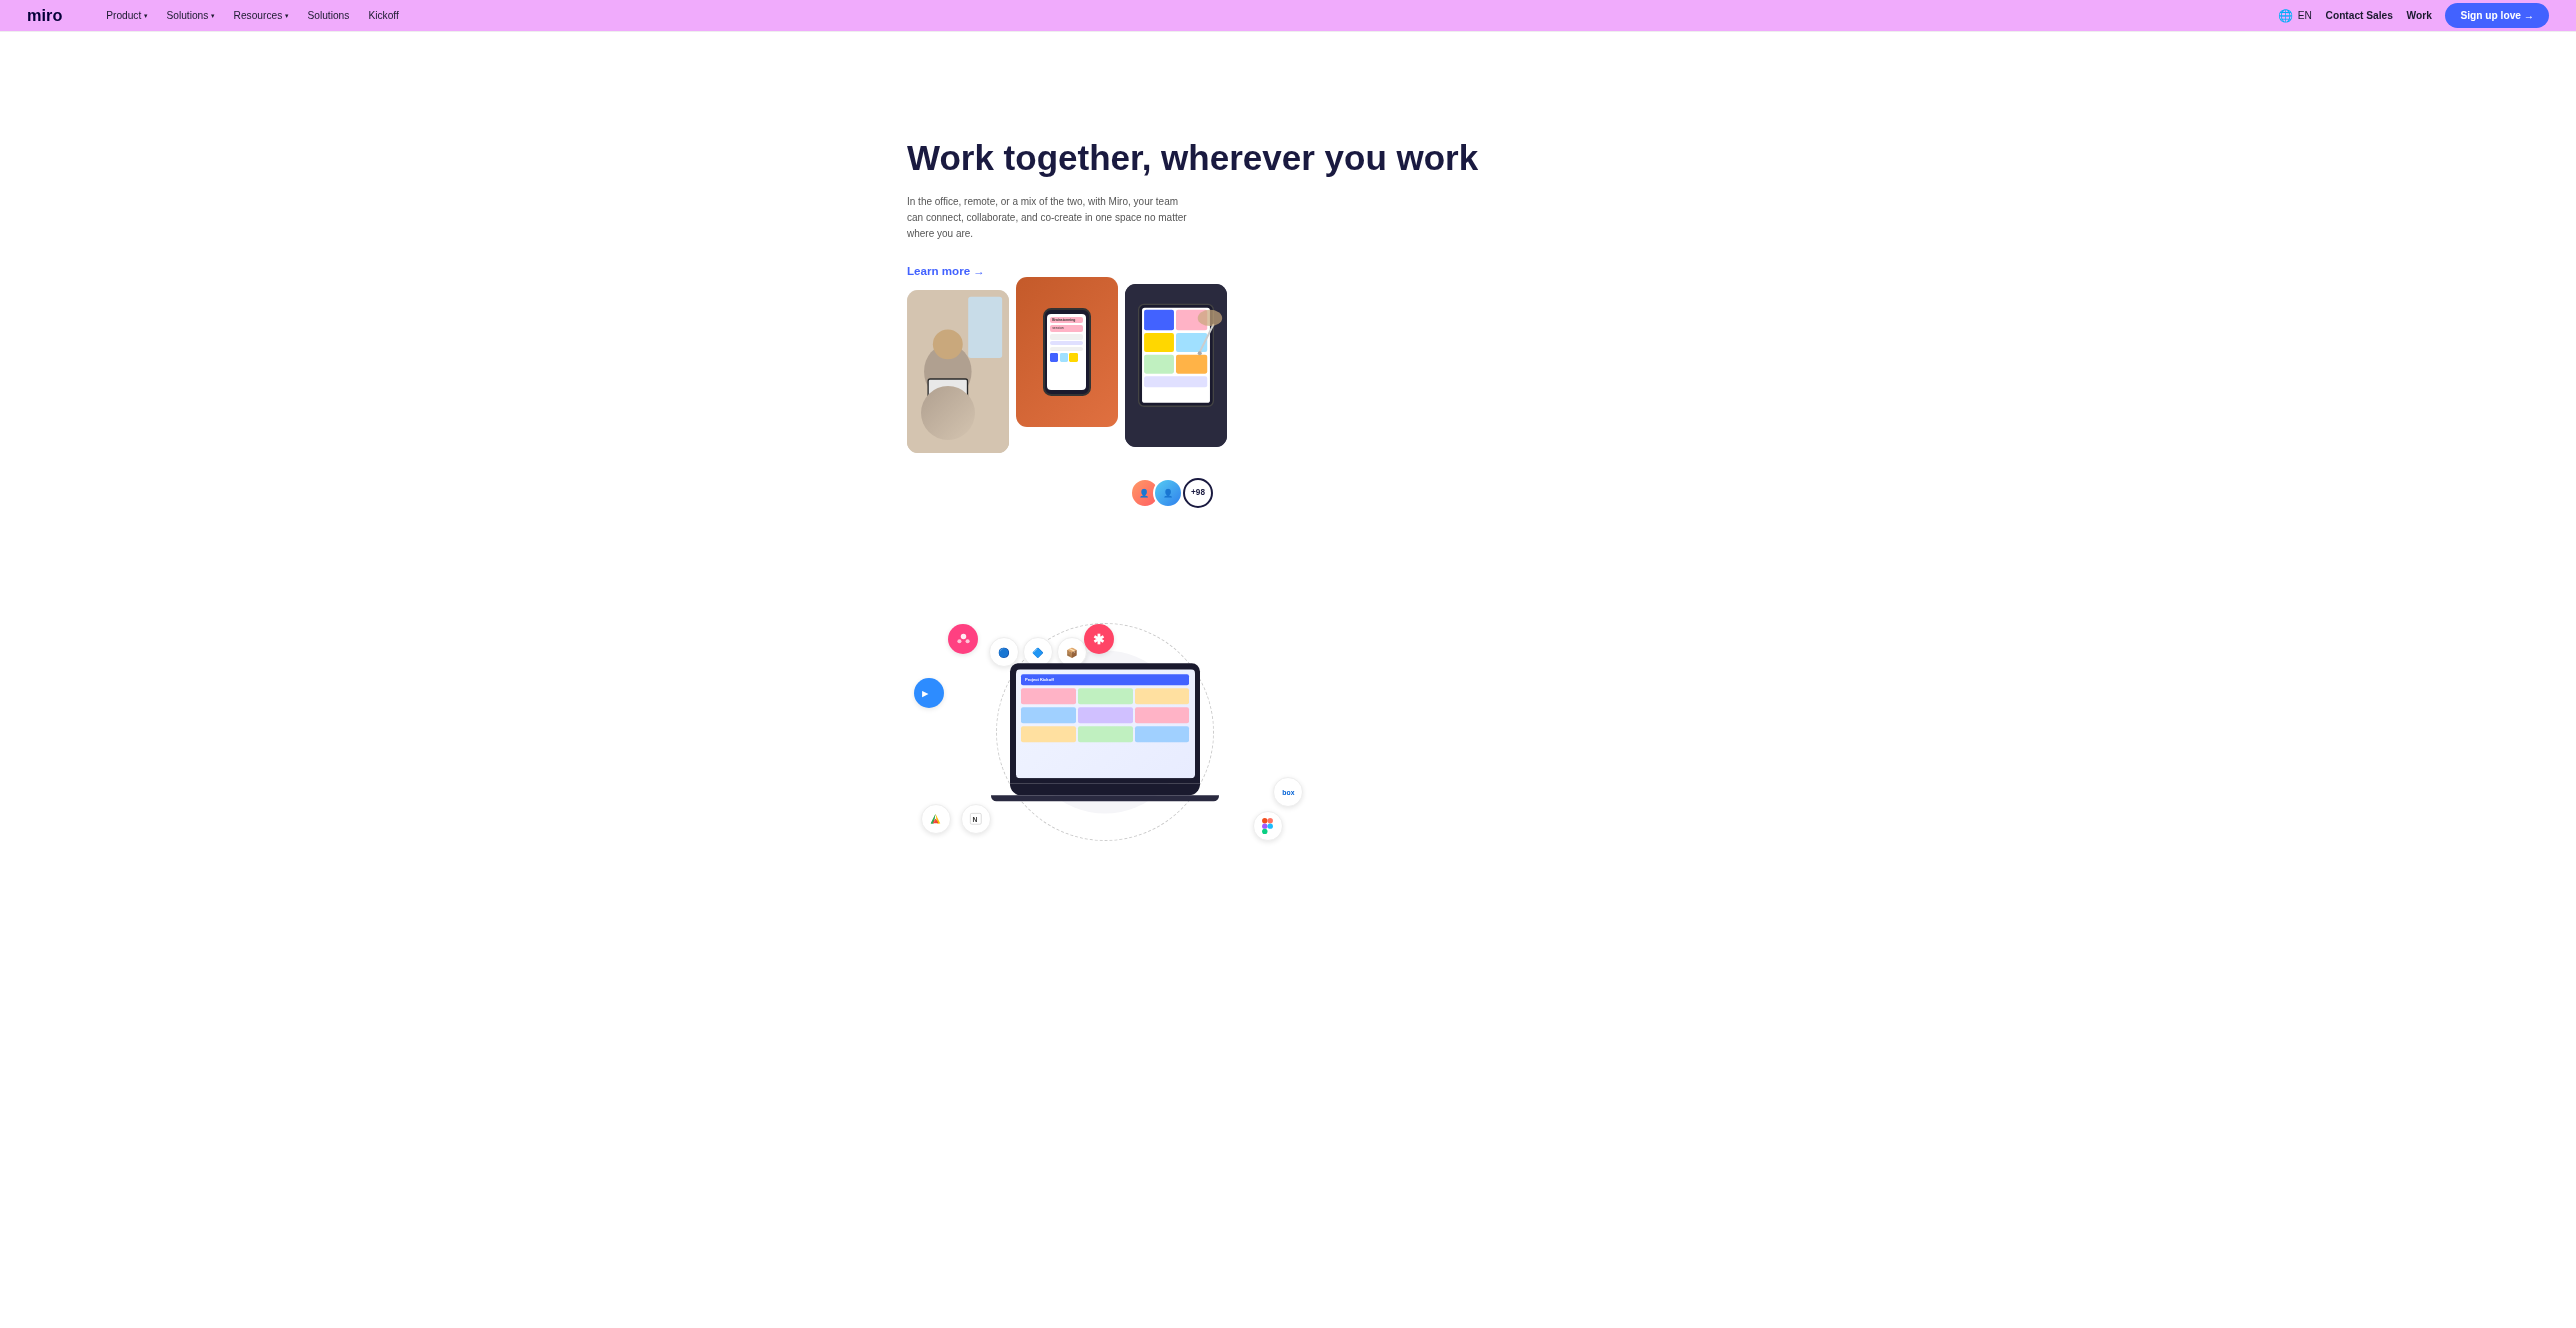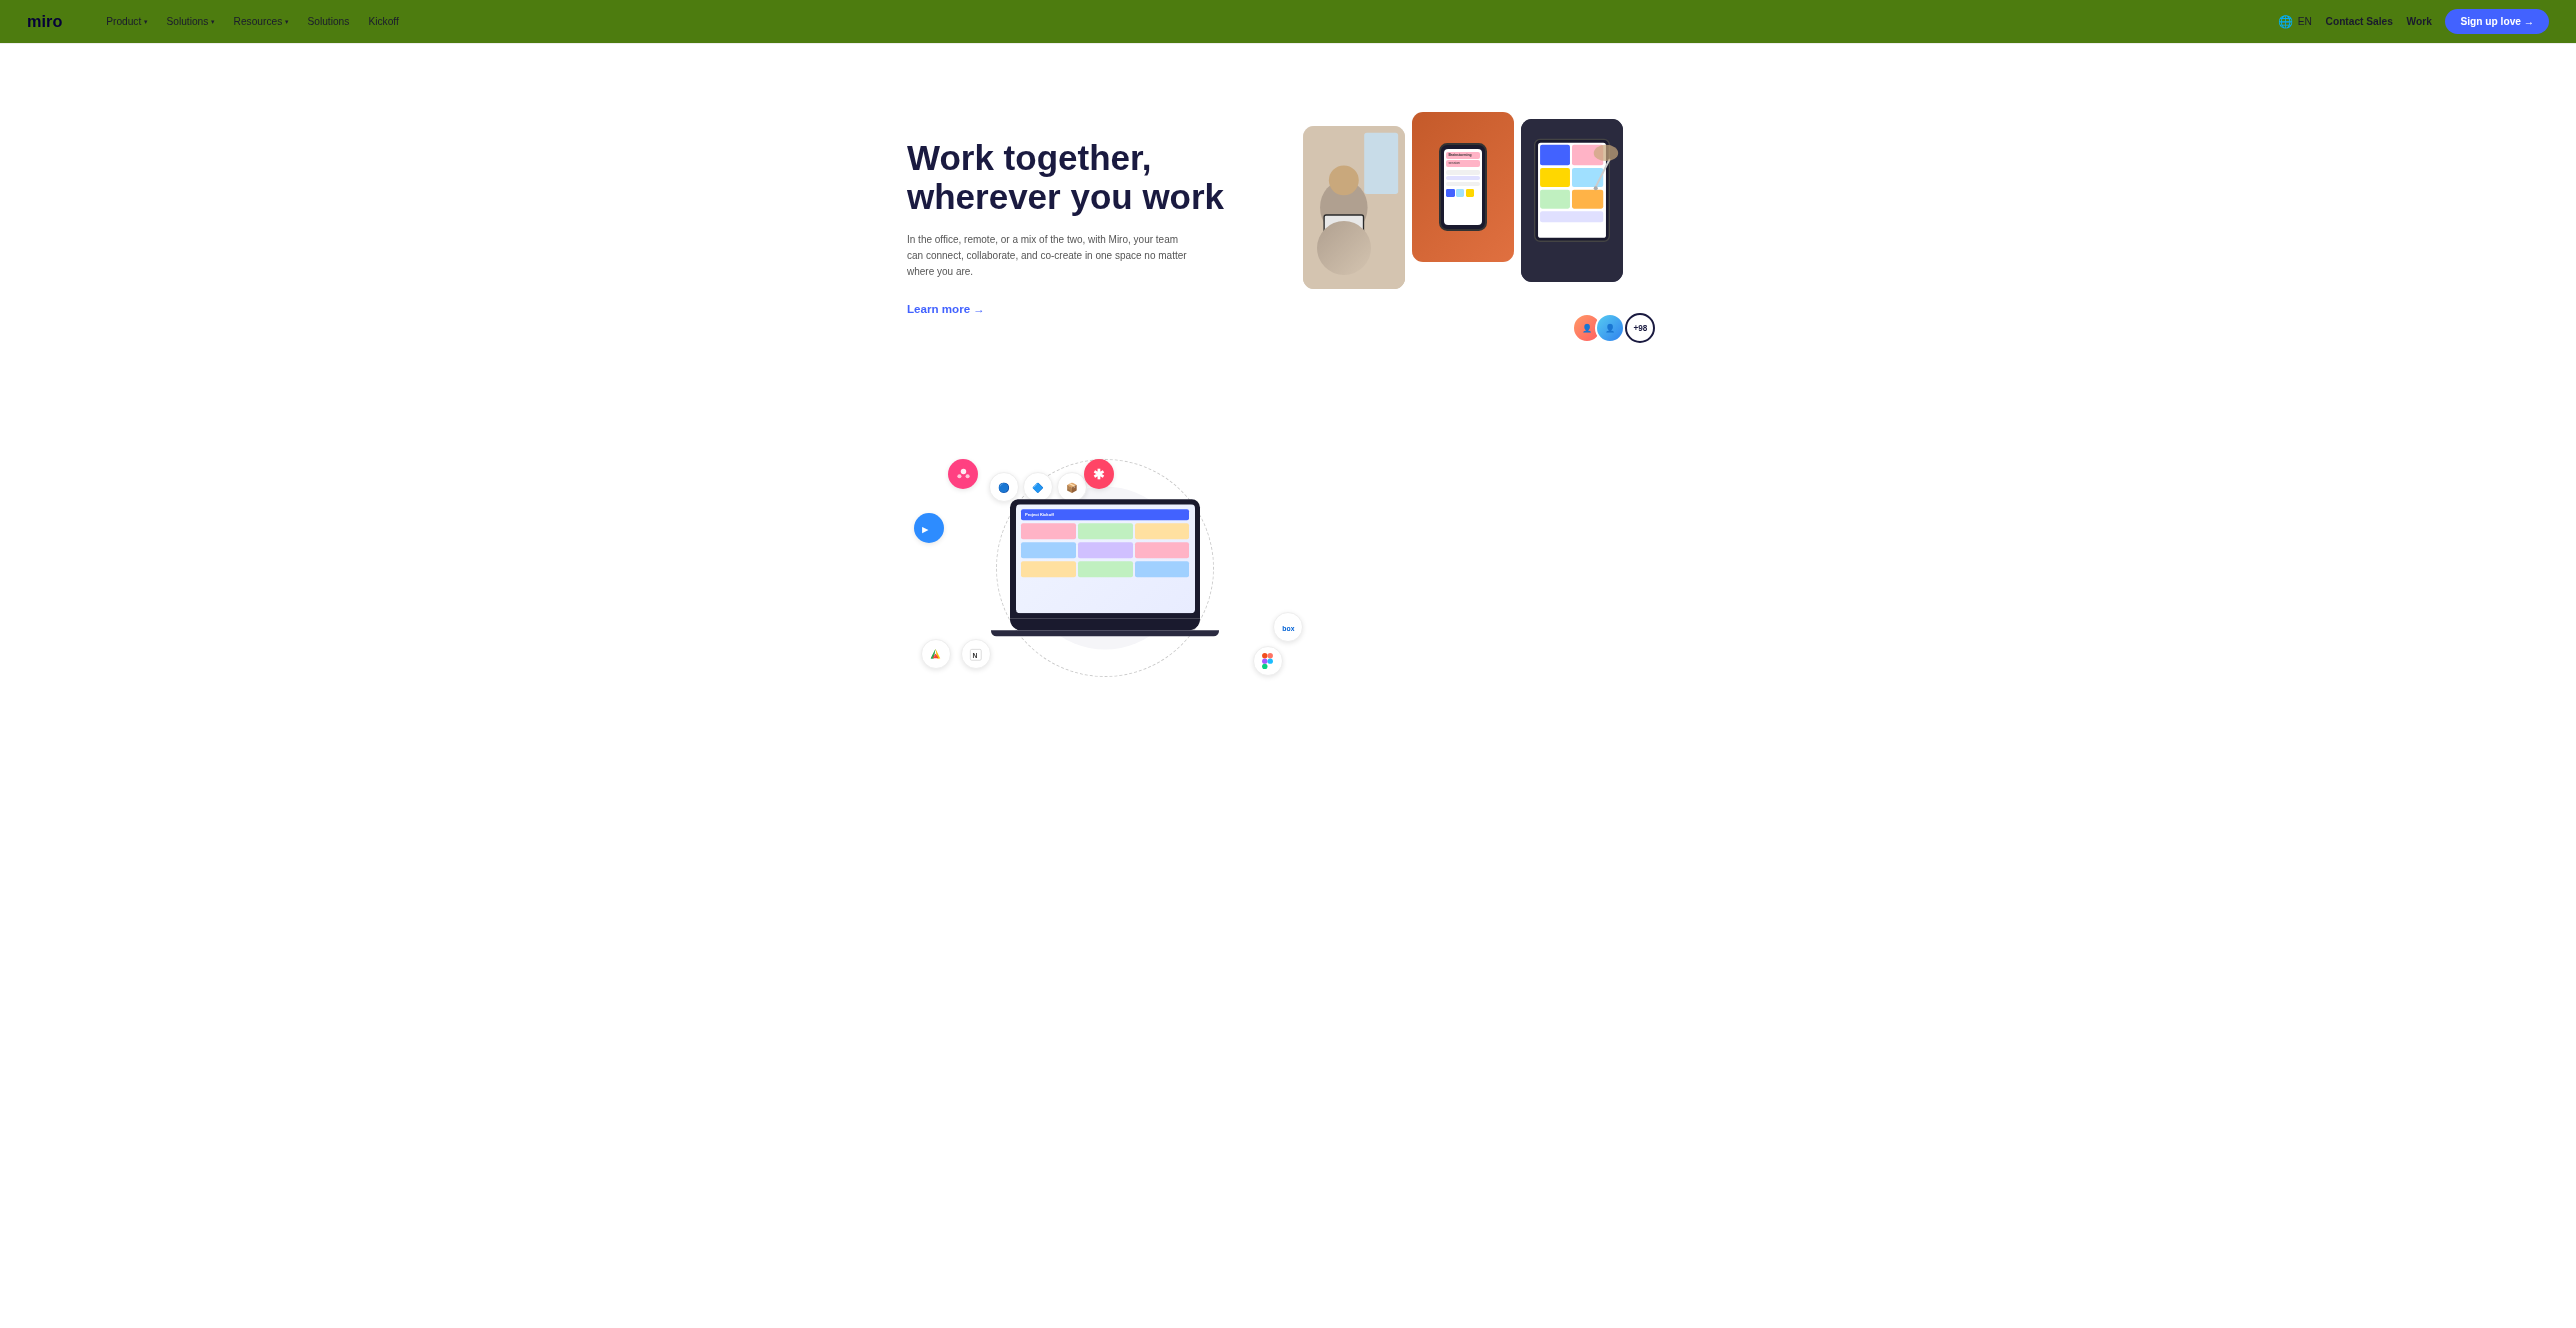--- a/index.html
+++ b/index.html
@@ -2,21 +2,21 @@
 <html style="font-size:11px"><head>
   <meta charset="utf-8">
   <style>
     * { margin: 0; padding: 0; box-sizing: border-box; }
     body { font-family: -apple-system, BlinkMacSystemFont, 'Segoe UI', sans-serif; background: #fff; overflow-x: hidden; }
 
     
     .navbar {
       position: fixed; top: 0; left: 0; right: 0; z-index: 100;
       display: flex; align-items: center; justify-content: space-between;
-      padding: 0 27px; height: 44px; background: #4d7c0f;
+      padding: 0 27px; height: 32px; background: #f0abfc;
       border-bottom: 0.7px solid #eee;
     }
     .nav-left { display: flex; align-items: center; gap: 22px; }
     .nav-logo { display: flex; align-items: center; }
     .nav-logo svg { width: 49px; height: 19px; }
     .nav-links { display: flex; align-items: center; gap: 2.7px; }
     .nav-link {
       display: flex; align-items: center; gap: 2.7px;
       padding: 5.4px 8.2px; border-radius: 4.1px; cursor: pointer;
       font-size: 10.2px; color: #1a1a2e; font-weight: 500;
@@ -33,20 +33,21 @@
       display: flex; align-items: center; gap: 4.1px;
     }
 
     
     .hero {
       margin-top: 44px;
       padding: 41px 27px 54px 27px;
       display: flex; align-items: flex-start; justify-content: space-between;
       max-width: 816px; margin-left: auto; margin-right: auto;
       margin-top: 44px;
+      flex-direction: column;
     }
     .hero-content { flex: 0 0 48%; padding-top: 27px; }
     .hero-title {
       font-size: 35px; font-weight: 800; color: #1a1a40; line-height: 1.1;
       margin-bottom: 16.3px;
     }
     .hero-desc {
       font-size: 10px; color: #555; line-height: 1.6; margin-bottom: 22px;
       max-width: 286px;
     }

